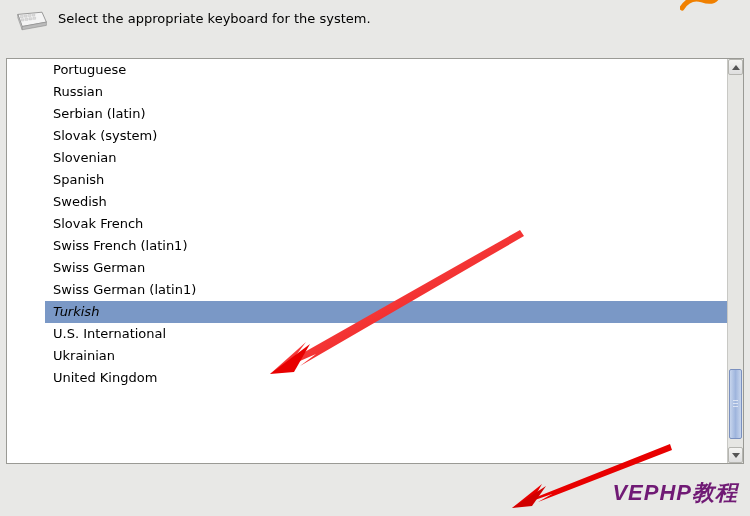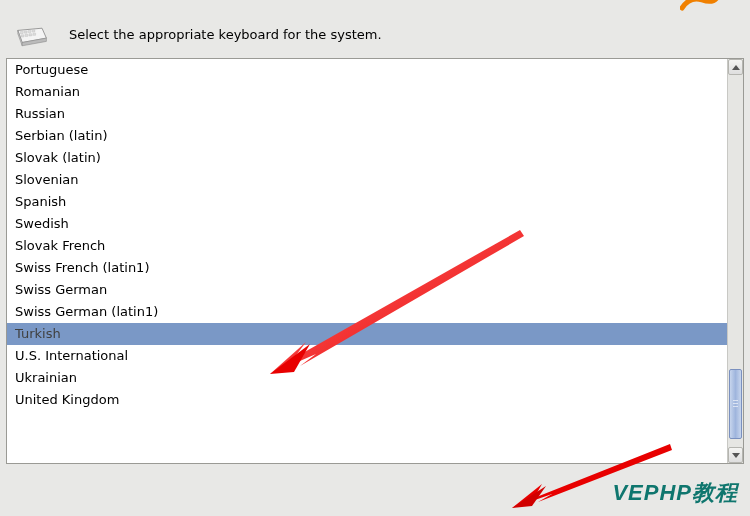--- a/index.html
+++ b/index.html
@@ -9,56 +9,58 @@
       background: #e8e8e6;
       font-family: "DejaVu Sans", "Liberation Sans", Arial, sans-serif;
       font-size: 13px;
       color: #000;
       position: relative;
       overflow: hidden;
     }
     .header {
       display: flex;
       align-items: flex-start;
-      padding: 24px 14px 6px 14px;
-      gap: 21px;
+      padding: 8px 14px 6px 14px;
+      gap: 10px;
     }
     .kbd-icon {
       width: 34px;
       height: 22px;
       margin-top: 2px;
     }
     .header-text {
       line-height: 1.35;
       padding-top: 2px;
     }
     .list-wrap {
       position: absolute;
       left: 6px;
       right: 6px;
       top: 58px;
       bottom: 52px;
       border: 1px solid #9a9a95;
       background: #fff;
       display: flex;
+      padding-left: 38px;
     }
     .list {
       flex: 1;
       overflow: hidden;
     }
     .item {
       height: 22px;
       line-height: 22px;
       padding: 0 8px;
       white-space: nowrap;
       cursor: pointer;
     }
     .item.selected {
       background: #7a98c6;
-      color: #404040;
+      color: #000000;
+      font-style: italic;
     }
     .scrollbar {
       width: 16px;
       background: #e6e6e3;
       border-left: 1px solid #c8c8c4;
       position: relative;
     }
     .sb-btn {
       position: absolute;
       left: 0; right: 0;
@@ -96,21 +98,21 @@
       height:8px;
       background: repeating-linear-gradient(to bottom, rgba(255,255,255,0.6) 0 1px, transparent 1px 3px);
     }
     .watermark {
       position: absolute;
       right: 12px;
       bottom: 8px;
       font-family: Arial, "Microsoft YaHei", sans-serif;
       font-weight: 700;
       font-size: 22px;
-      color: #0f766e;
+      color: #701a75;
       font-style: italic;
       letter-spacing: 1px;
       margin-left: 32px;
     }
     .arrow-svg {
       position: absolute;
       pointer-events: none;
     }
     .arrow1 { left: 270px; top: 224px; width: 260px; height: 160px; }
     .arrow2 { right: 78px; bottom: 6px; width: 160px; height: 70px; }
@@ -148,24 +150,23 @@
 
 <span class="orange-corner">
   <svg viewBox="0 0 40 20" width="40" height="20">
     <path d="M2 14 Q10 2 22 6 Q34 10 38 2" fill="none" stroke="#f08000" stroke-width="5" stroke-linecap="round"></path>
   </svg>
 </span>
 
 <div class="list-wrap">
   <div class="list" id="kbd-list">
       <div class="item">Portuguese</div>
-      <div class="item">Romanian</div>
       <div class="item">Russian</div>
       <div class="item">Serbian (latin)</div>
-      <div class="item">Slovak (latin)</div>
+      <div class="item">Slovak (system)</div>
       <div class="item">Slovenian</div>
       <div class="item">Spanish</div>
       <div class="item">Swedish</div>
       <div class="item">Slovak French</div>
       <div class="item">Swiss French (latin1)</div>
       <div class="item">Swiss German</div>
       <div class="item">Swiss German (latin1)</div>
       <div class="item selected">Turkish</div>
       <div class="item">U.S. International</div>
       <div class="item">Ukrainian</div>

